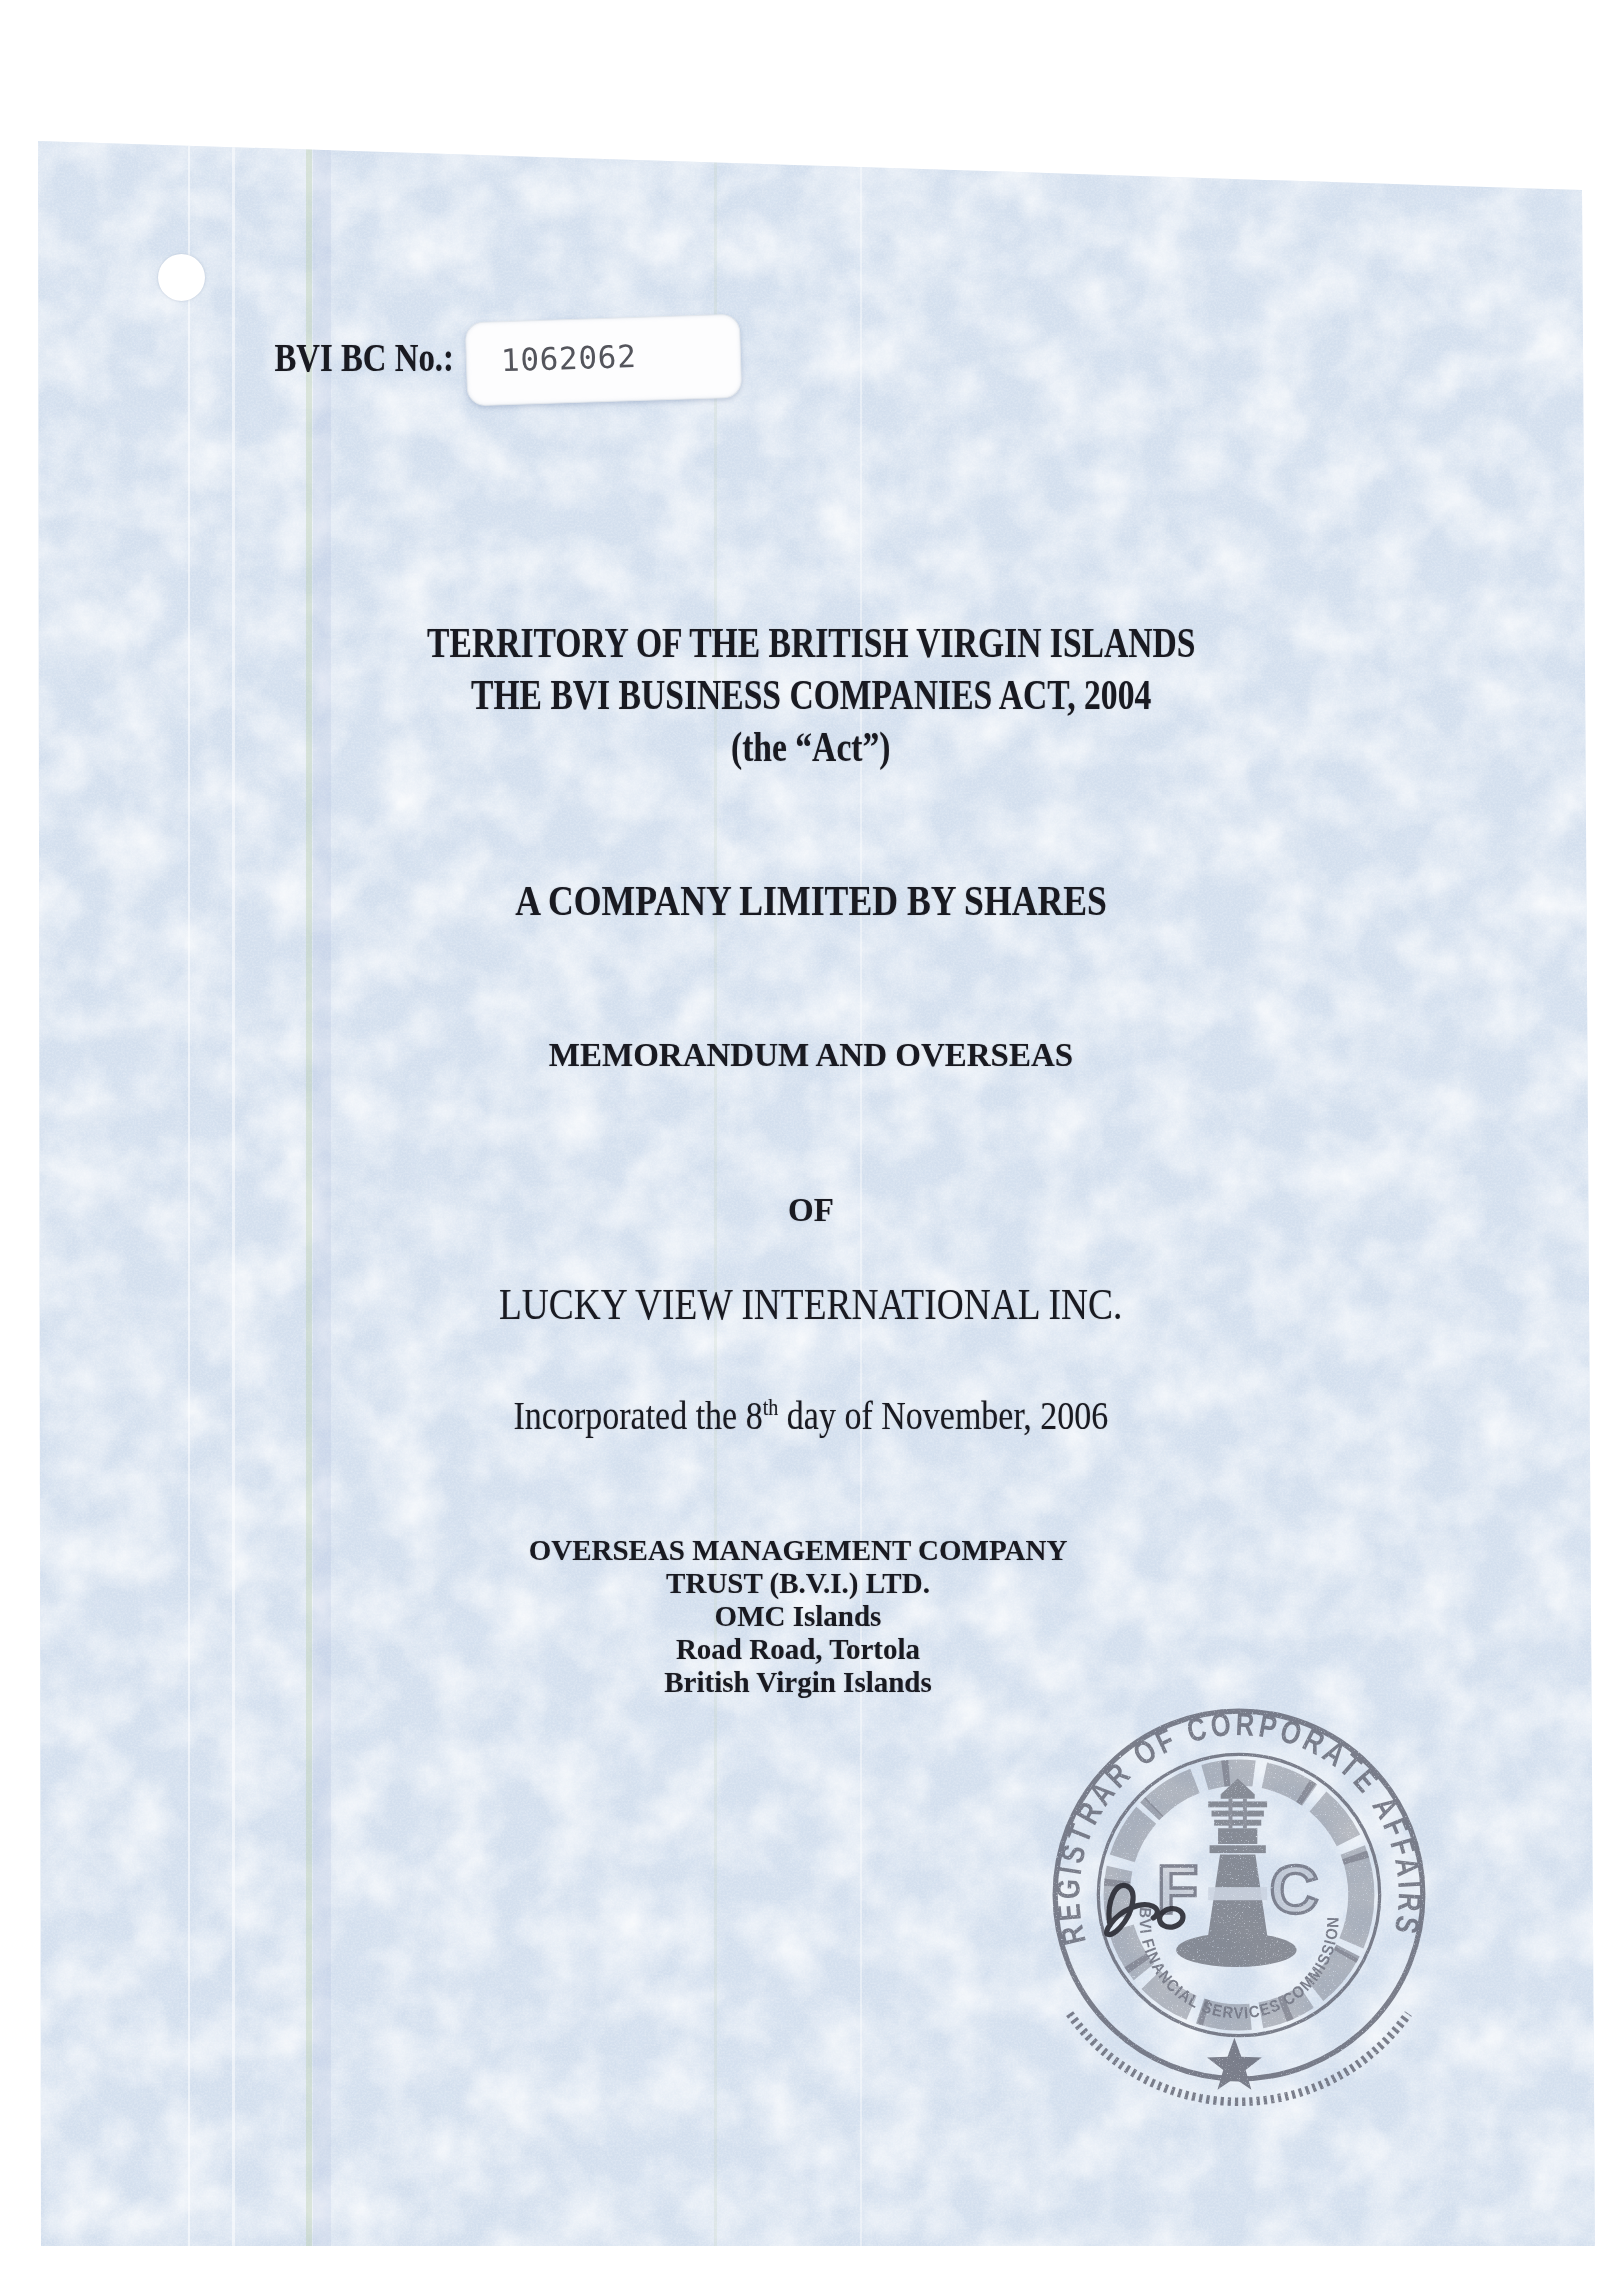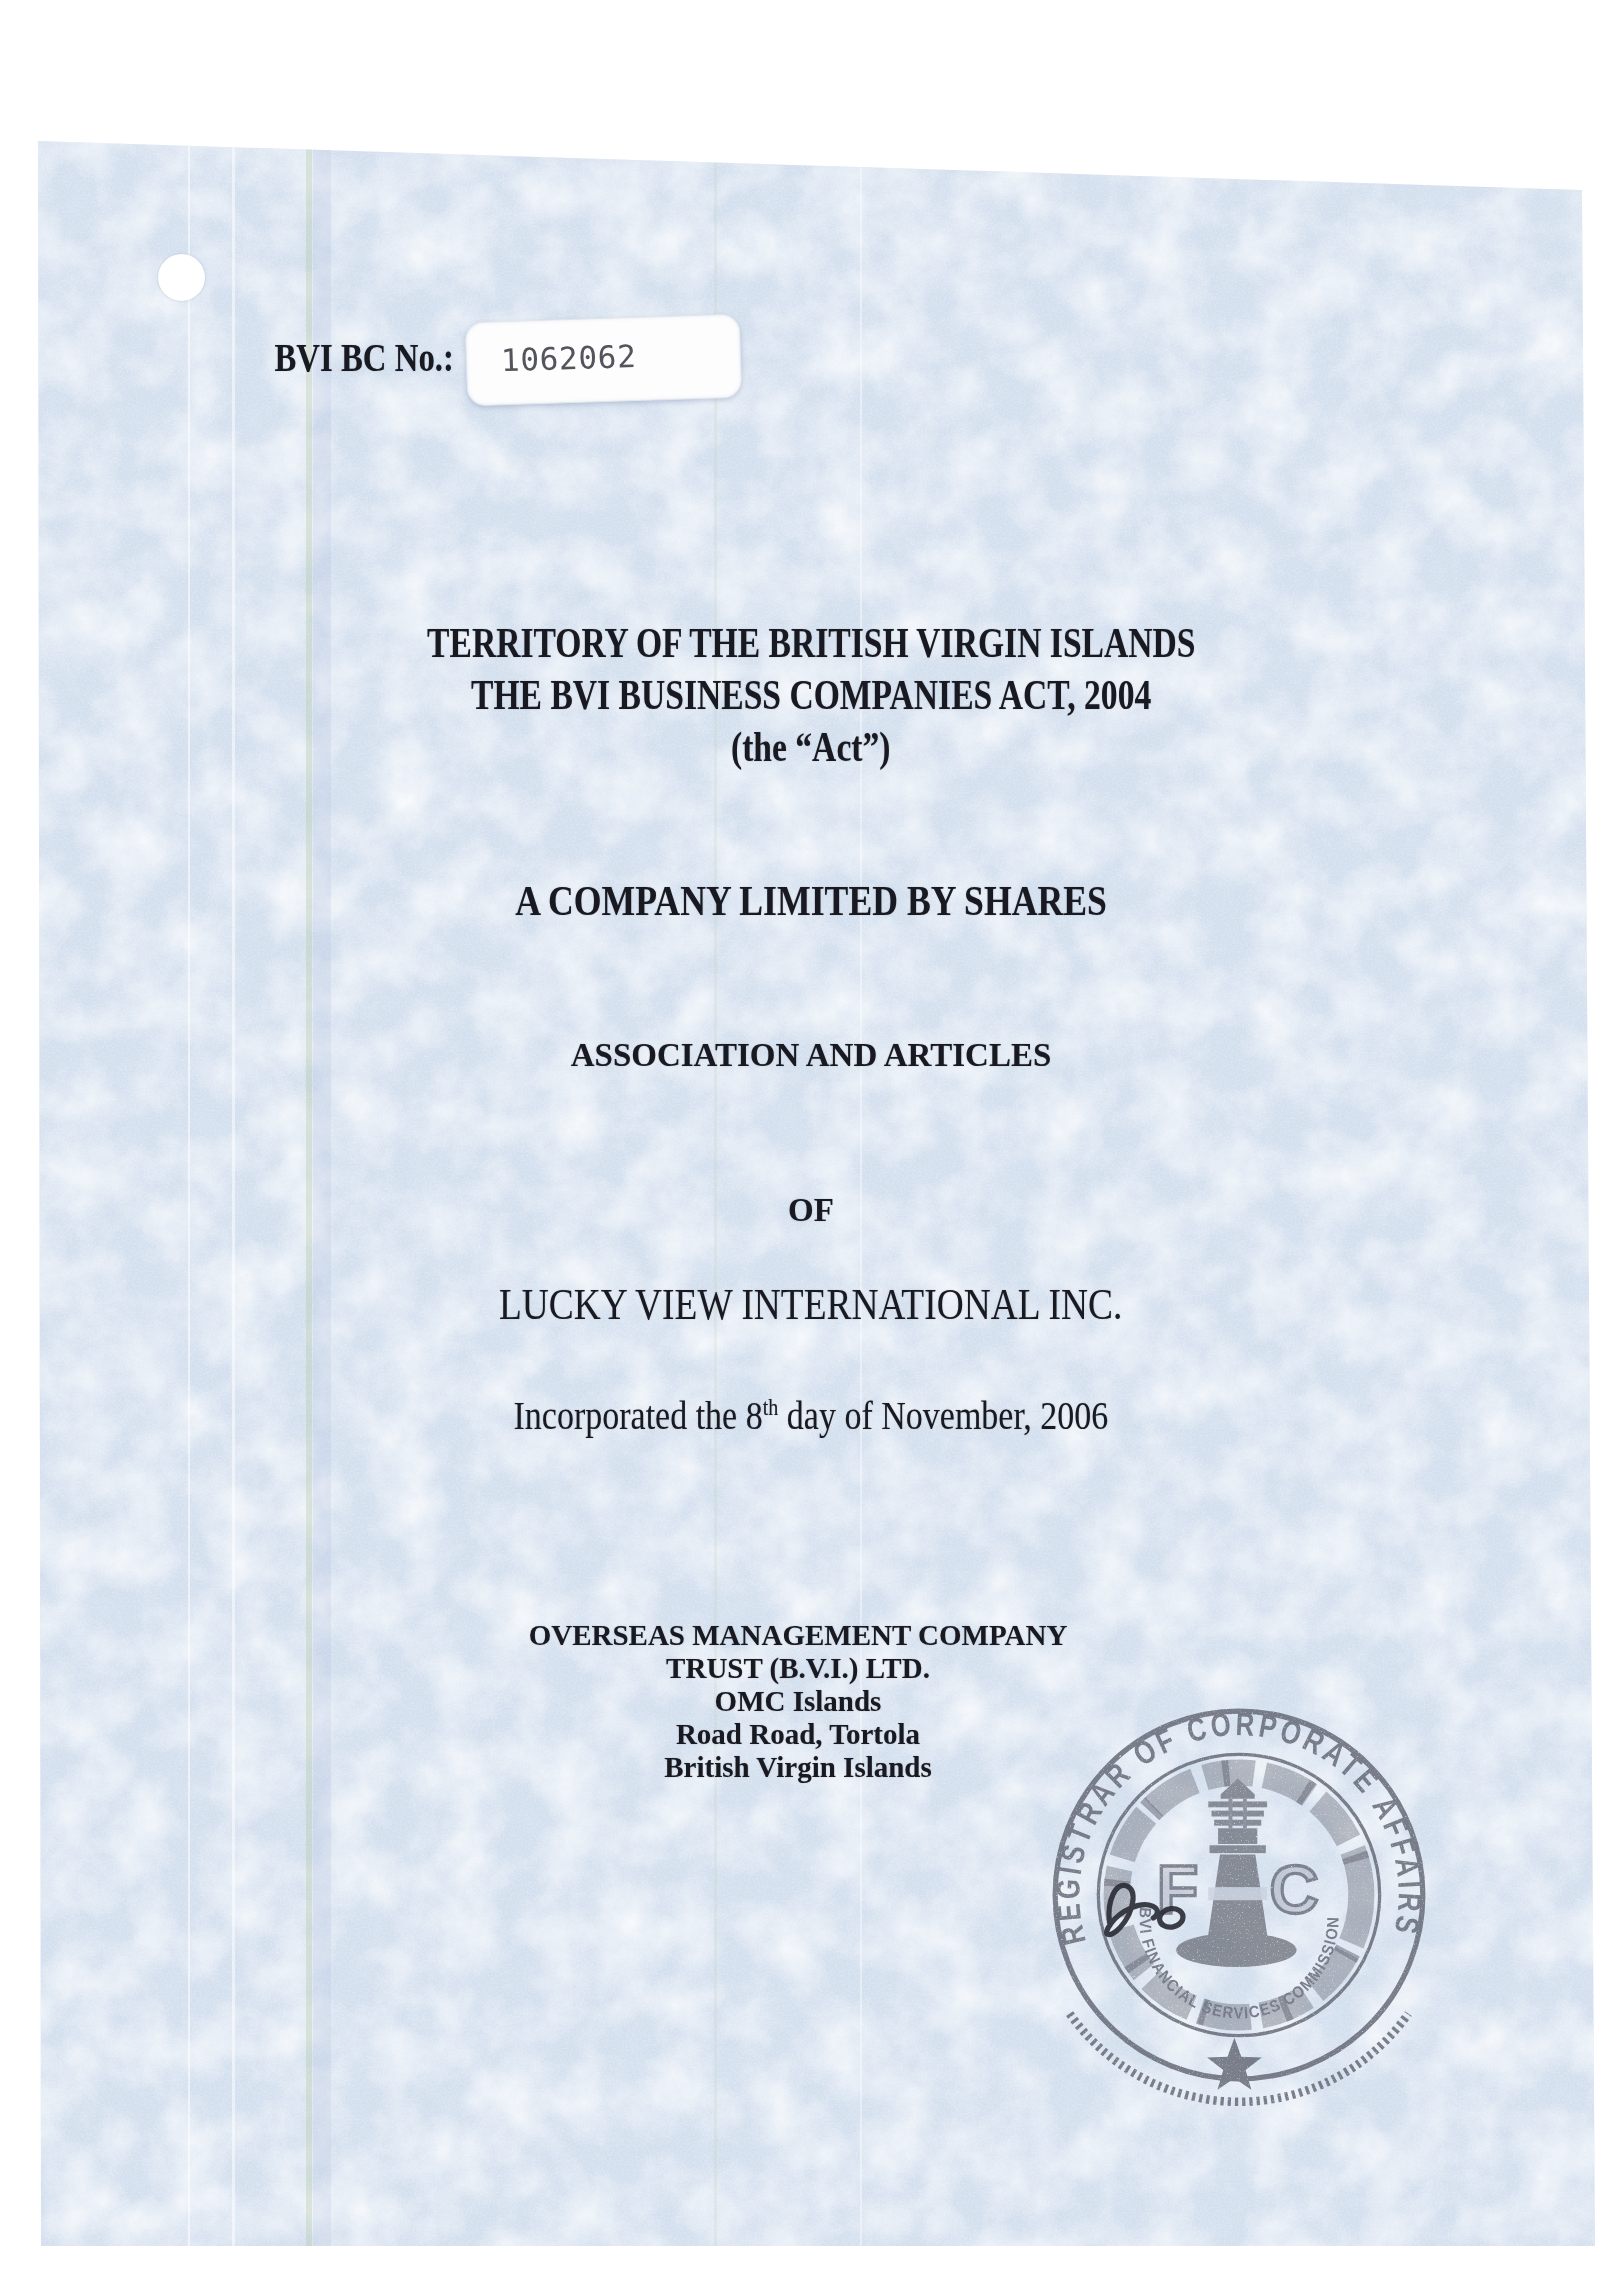--- a/index.html
+++ b/index.html
@@ -19,21 +19,21 @@
   .memo-line{font-size:33px;line-height:59px;font-weight:bold;}
   .company-name{font-size:44px;line-height:65px;font-weight:normal;}
   .incorp{font-size:40px;line-height:59px;font-weight:normal;}
   .incorp sup{font-size:23.6px;vertical-align:super;line-height:0;}
   .bc-label{position:absolute;left:252px;top:328px;font-size:41px;line-height:59px;font-weight:bold;}
   .sticker{position:absolute;left:466px;top:318px;width:273px;height:82px;background:#fdfdfe;
            border-radius:18.3px;transform:rotate(-1.8deg);border:0.7px solid #e3e7ec;
            box-shadow:0 2px 5.2px rgba(110,130,165,.35), inset 0 0 3.9px rgba(200,210,225,.4);}
   .sticker-number{position:absolute;left:34px;top:19.6px;font-family:"DejaVu Sans Mono", monospace;
            font-size:31px;line-height:37px;color:#54555c;letter-spacing:0.7px;}
-  .address{position:absolute;left:0;top:1619px;width:1596px;text-align:center;
+  .address{position:absolute;left:0;top:1534px;width:1596px;text-align:center;
            font-size:29px;line-height:33px;font-weight:bold;}
   .stamp{position:absolute;left:1010px;top:1666px;width:458px;height:458px;}
 </style>
 </head>
 <body>
 
 <div class="page">
 
   <div class="paper">
 
@@ -82,21 +82,21 @@
     </div>
     <div class="cline title-line ink" style="top:674px;">
       <span class="cx sx80">(the “Act”)</span>
     </div>
 
     <div class="cline title-line ink" style="top:828px;">
       <span class="cx sx85">A COMPANY LIMITED BY SHARES</span>
     </div>
 
     <div class="cline memo-line ink" style="top:1026px;">
-      <span class="cx">ASSOCIATION AND ARTICLES</span>
+      <span class="cx">MEMORANDUM AND OVERSEAS</span>
     </div>
     <div class="cline memo-line ink" style="top:1181px;">
       <span class="cx">OF</span>
     </div>
 
     <div class="cline company-name ink" style="top:1272px;">
       <span class="cx sx85">LUCKY VIEW INTERNATIONAL INC.</span>
     </div>
 
     <div class="cline incorp ink" style="top:1386px;">

